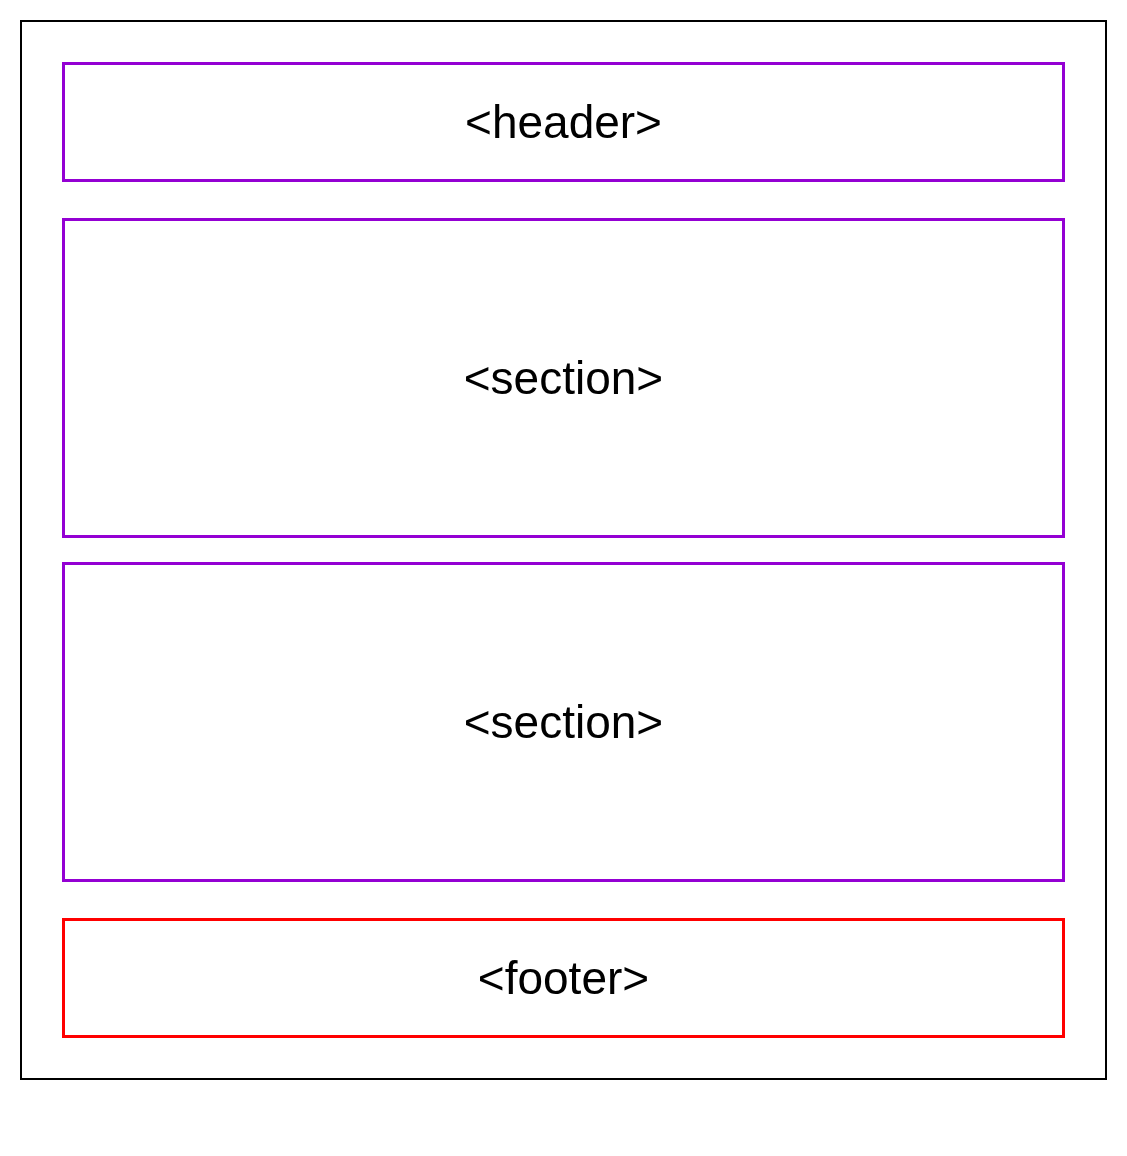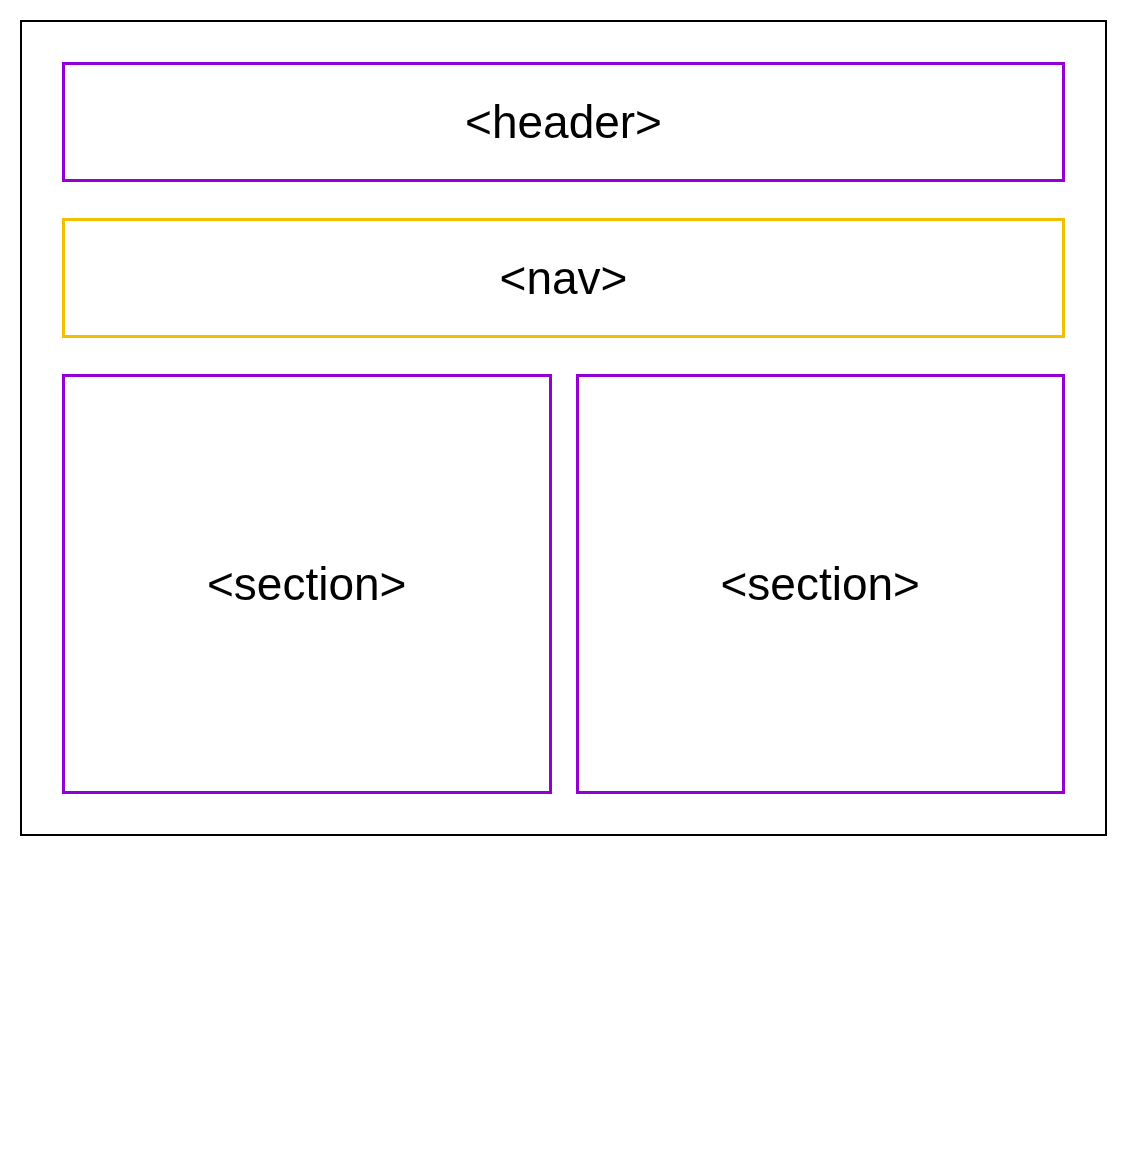--- a/index.html
+++ b/index.html
@@ -12,21 +12,21 @@
       font-family: -apple-system, BlinkMacSystemFont, "Segoe UI", Helvetica, Arial, sans-serif;
       background: #ffffff;
       padding: 20px;
       width: 1127px;
       height: 1156px;
     }
     
     .outer-container {
       border: 2px solid #000000;
       padding: 40px;
-      height: 816px;
+      height: 1060px;
       display: flex;
       flex-direction: column;
       gap: 36px;
     }
     
     .box {
       display: flex;
       align-items: center;
       justify-content: center;
       font-size: 46px;
@@ -46,21 +46,21 @@
     }
     
     .middle-row {
       display: flex;
       gap: 36px;
       flex: 1;
     }
     
     .sections-column {
       display: flex;
-      flex-direction: row;
+      flex-direction: column;
       gap: 24px;
       flex: 1;
     }
     
     .section-box {
       border: 3px solid #9400d3;
       flex: 1;
     }
     
     .aside-box {
@@ -75,29 +75,29 @@
   </style>
 </head>
 <body>
 
 <div class="outer-container">
 
   <div class="box header-box">
     <span>&lt;header&gt;</span>
   </div>
 
-  <div class="box nav-box">
-    <span>&lt;nav&gt;</span>
-  </div>
 
   <div class="middle-row">
     <div class="sections-column">
       <div class="box section-box">
         <span>&lt;section&gt;</span>
       </div>
       <div class="box section-box">
         <span>&lt;section&gt;</span>
       </div>
     </div>
   </div>
 
+  <div class="box footer-box">
+    <span>&lt;footer&gt;</span>
+  </div>
 
 </div>
 
 </body></html>

